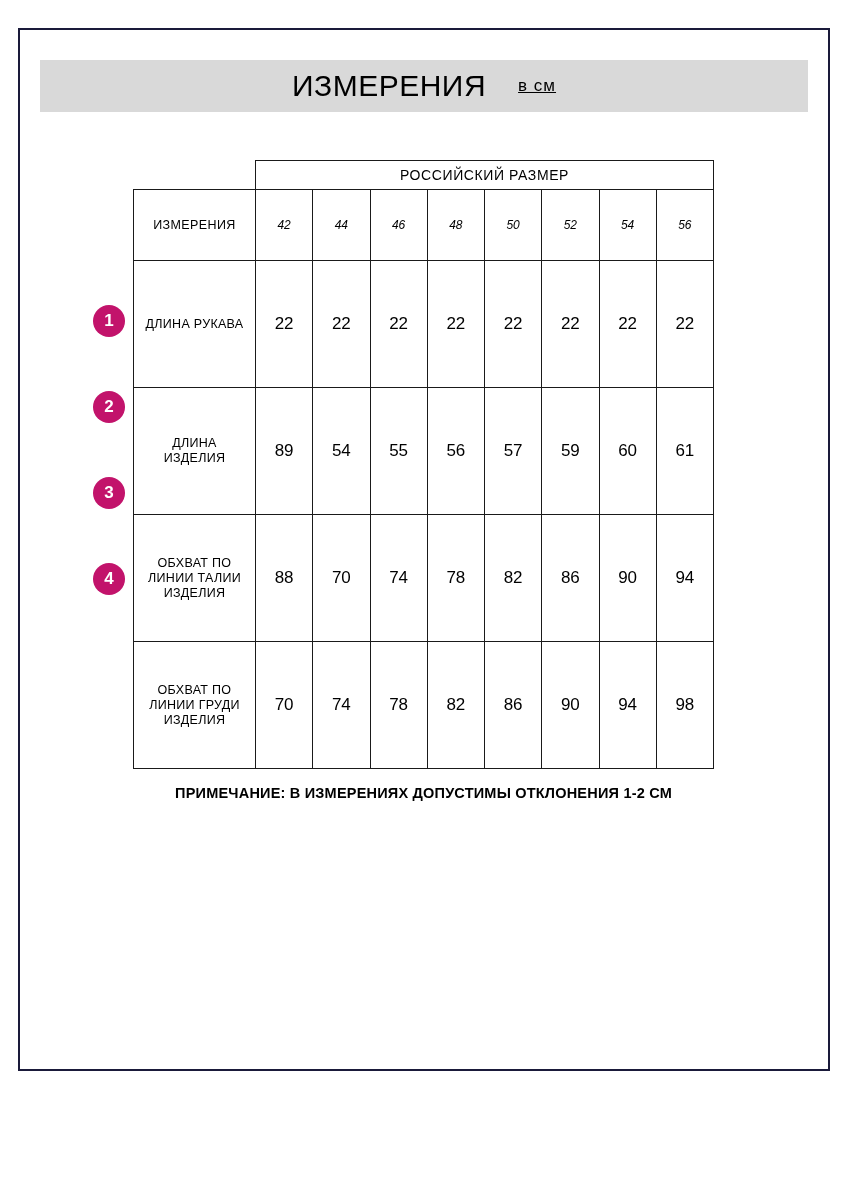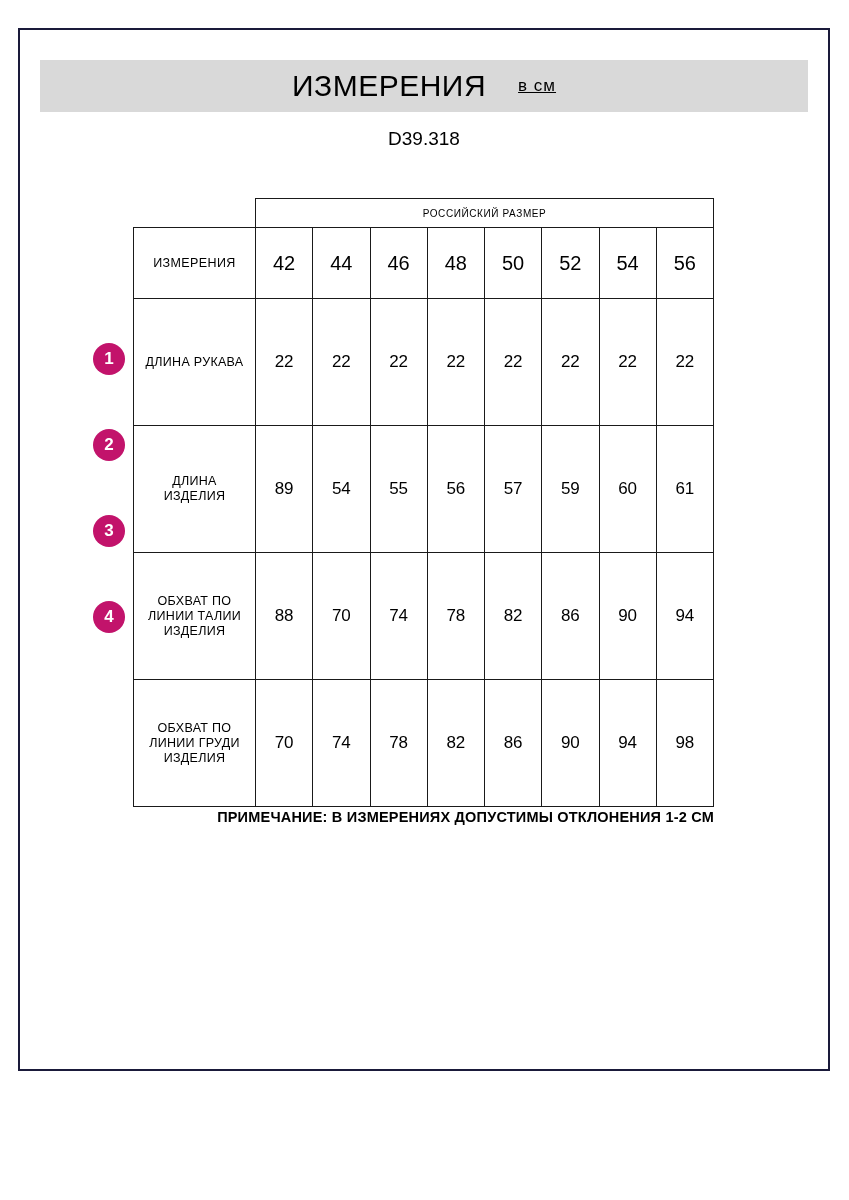--- a/index.html
+++ b/index.html
@@ -105,38 +105,39 @@
     border: 1px solid #1a1a1a;
     text-align: center;
     vertical-align: middle;
     font-weight: normal;
   }
 
   .col-label { width: 122px; }
   .col-size  { width: auto; }
 
   .hdr-rus {
-    font-size: 10px;
+    font-size: 14px;
     letter-spacing: 0.6px;
     height: 26px;
     font-weight: normal;
   }
   .hdr-blank {
     border-top: none !important;
     border-left: none !important;
   }
   .lbl-izmer {
     font-size: 12.5px;
     letter-spacing: 0.4px;
     height: 68px;
   }
   .size-num {
-    font-size: 20px;
+    font-size: 12px;
     font-weight: bold;
     height: 68px;
+    font-style: italic;
   }
   .row-label {
     font-size: 12.5px;
     line-height: 15px;
     letter-spacing: 0.3px;
     padding: 20px 6px;
   }
   .row-value {
     font-size: 17px;
   }
@@ -154,43 +155,42 @@
     font-size: 17px;
     font-weight: bold;
     display: flex;
     align-items: center;
     justify-content: center;
     box-sizing: border-box;
   }
 
   
   .note {
-    text-align: right;
+    text-align: center;
     font-size: 14.5px;
     font-weight: bold;
-    margin-top: 2px;
+    margin-top: 16px;
     letter-spacing: 0.2px;
     color: #000;
   }
 </style>
 </head>
 <body>
 
 <div class="page">
 
   <div class="page-frame"></div>
 
   <div class="content">
 
     <div class="header-band">
       <span class="header-title-1">ИЗМЕРЕНИЯ</span>
       <span class="header-units">в см</span>
     </div>
 
-    <div class="sku">D39.318</div>
 
 
     <div class="table-wrap">
 
       <div class="bullet" style="top:145px;">1</div>
       <div class="bullet" style="top:231px;">2</div>
       <div class="bullet" style="top:317px;">3</div>
       <div class="bullet" style="top:403px;">4</div>
 
       <table class="sizes">

